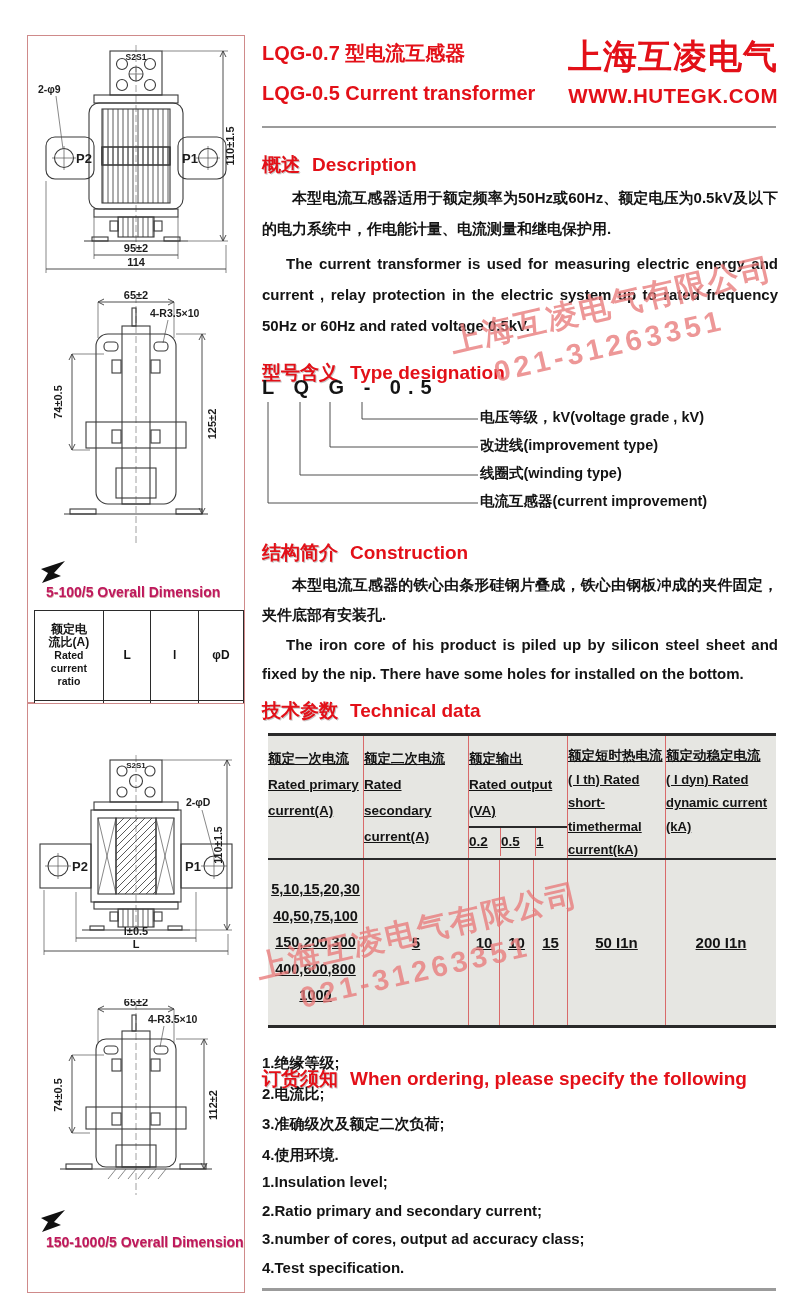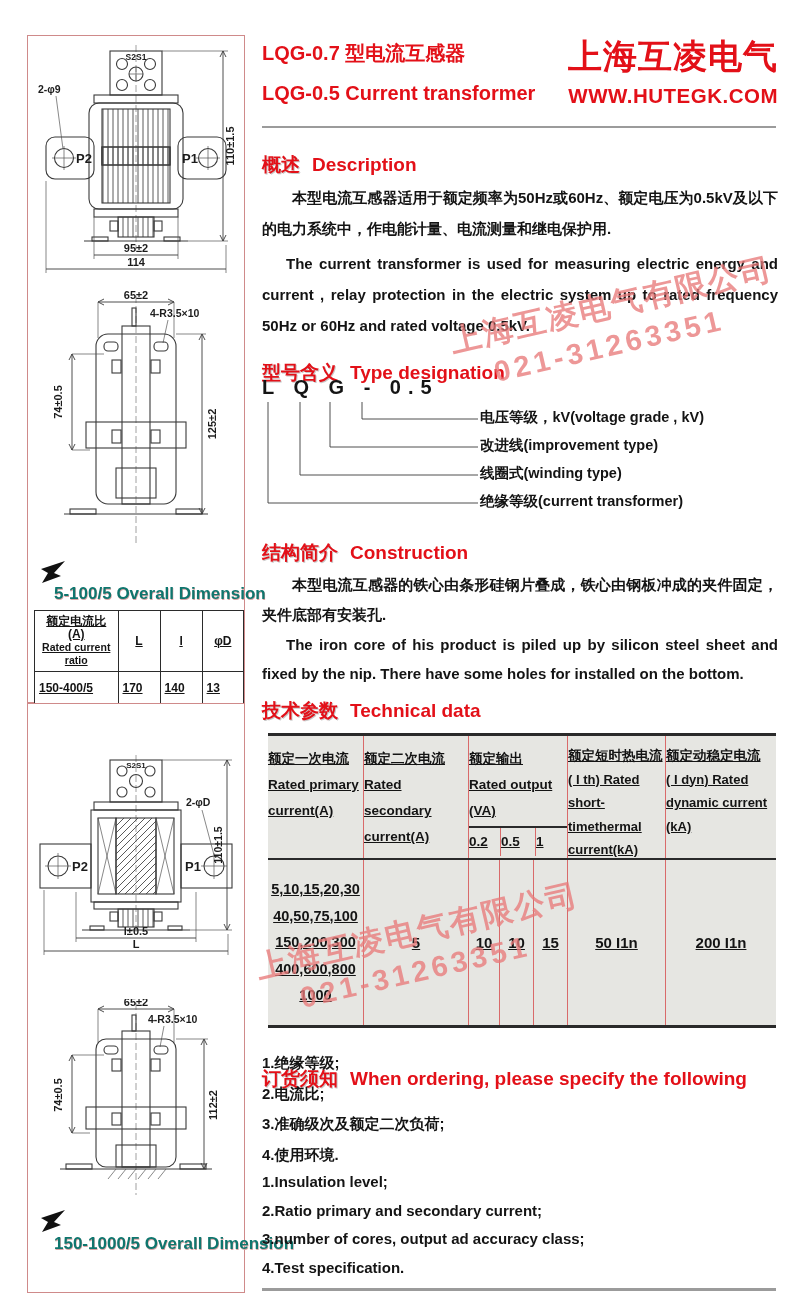--- a/index.html
+++ b/index.html
@@ -2,33 +2,33 @@
 <html><head>
 <meta charset="utf-8">
 <style>
   html,body{margin:0;padding:0;background:#fff;}
   .page{position:relative;width:786px;height:1301px;background:#fff;overflow:hidden;
         font-family:"Liberation Sans","DejaVu Sans",sans-serif;color:#141414;}
   
   .lbox{position:absolute;left:27px;width:218px;border:1.5px solid #cf8a8a;background:#fff;box-sizing:border-box;}
   .lbox1{top:35px;height:668px;}
   .lbox2{top:703px;height:590px;}
-  .caption{position:absolute;left:26px;font-size:17px;font-weight:800;color:#0f766e;
+  .caption{position:absolute;left:18px;font-size:14px;font-weight:800;color:#be185d;
            text-shadow:0.5px 0.5px 0 #d9a3a3;white-space:nowrap;}
   .arrow-ico{position:absolute;left:12px;}
   
   .page svg text{font-family:"Liberation Sans","DejaVu Sans",sans-serif;font-weight:700;fill:#1c1c1c;}
   .ln{stroke:#3a3a3a;stroke-width:1.1;fill:none;}
   .fillh{stroke:#3a3a3a;stroke-width:1.1;}
   .thin{stroke:#555;stroke-width:0.7;fill:none;}
   .dash{stroke:#888;stroke-width:0.8;fill:none;stroke-dasharray:7 3;}
   .dim{stroke:#3a3a3a;stroke-width:0.9;fill:none;}
   
   .dimtab{position:absolute;left:6px;top:574px;border-collapse:collapse;background:#fff;}
-  .dimtab th,.dimtab td{border:1.2px solid #2b2b2b;font-weight:700;padding:4px;text-decoration:underline;}
+  .dimtab th,.dimtab td{border:1.2px solid #2b2b2b;font-weight:700;padding:12px;}
   .dimtab th{height:38px;font-size:12px;line-height:13px;}
   .dimtab td{height:23px;font-size:12px;}
   .dimtab .c0{width:86px;} .dimtab .cn{width:37px;}
   .dimtab .en{font-size:10.5px;font-weight:700;}
   
   .abs{position:absolute;}
   .title-zh{left:262px;top:40px;font-size:20px;font-weight:800;color:#e31018;}
   .title-en{left:262px;top:82px;font-size:20px;font-weight:800;color:#e31018;}
   .brand{left:520px;top:34px;width:258px;text-align:right;font-size:34px;font-weight:800;color:#e31018;letter-spacing:1px;}
   .website{left:520px;top:84px;width:258px;text-align:right;font-size:20.5px;font-weight:800;color:#e31018;letter-spacing:0.5px;}
@@ -310,21 +310,21 @@
   <div class="abs code-line">L Q G - 0.5</div>
   <svg class="abs" style="left:262px;top:372px" width="516" height="150" viewBox="0 0 516 150">
     <path class="dim" d="M100 30 V47 H216" stroke-width="1.4"></path>
     <path class="dim" d="M68 30 V75 H216" stroke-width="1.4"></path>
     <path class="dim" d="M38 30 V103 H216" stroke-width="1.4"></path>
     <path class="dim" d="M6 30 V131 H216" stroke-width="1.4"></path>
   </svg>
   <div class="abs td-label" style="top:408px">电压等级，kV(voltage grade , kV)</div>
   <div class="abs td-label" style="top:436px">改进线(improvement type)</div>
   <div class="abs td-label" style="top:464px">线圈式(winding type)</div>
-  <div class="abs td-label" style="top:492px">绝缘等级(current transformer)</div>
+  <div class="abs td-label" style="top:492px">电流互感器(current improvement)</div>
 
   <div class="abs sec-h" style="top:540px">
     <span class="zh">结构简介</span><span class="en">Construction</span>
   </div>
   <div class="abs para ind" style="top:570px;line-height:30px">本型电流互感器的铁心由条形硅钢片叠成，铁心由钢板冲成的夹件固定，夹件底部有安装孔.</div>
   <div class="abs para" style="top:630px;line-height:29px;text-indent:1.6em">The iron core of his product is piled up by silicon steel sheet and fixed by the nip. There  have some holes for installed on the bottom.</div>
 
   <div class="abs sec-h" style="top:698px">
     <span class="zh">技术参数</span><span class="en">Technical data</span>
   </div>

